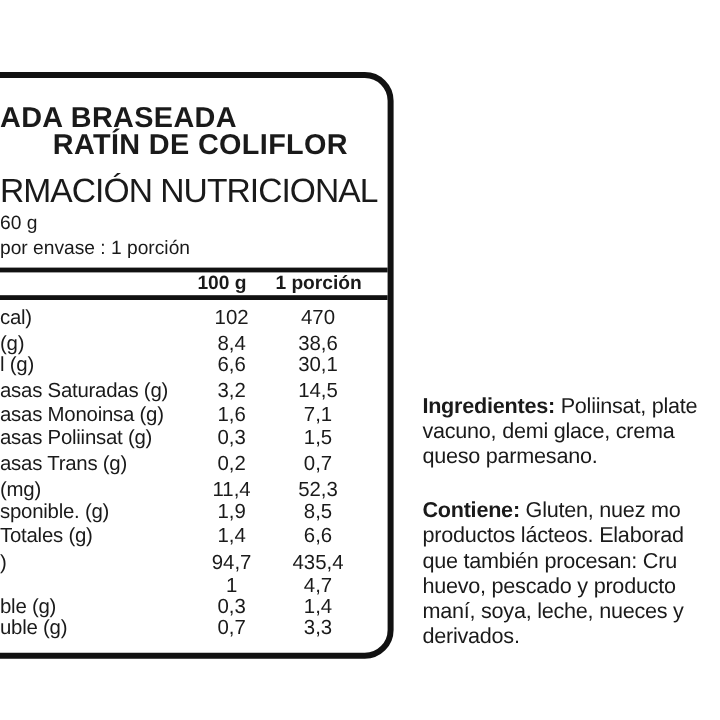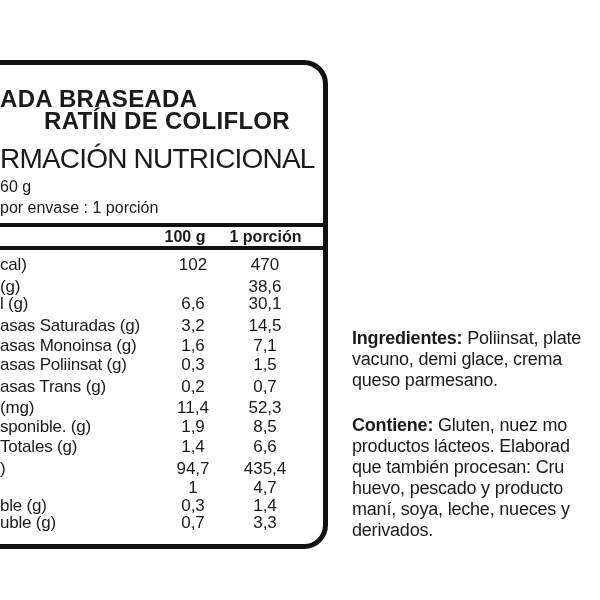--- a/index.html
+++ b/index.html
@@ -68,20 +68,21 @@
 <div id="col-head-2" class="abs col-head">1 porción</div>
 <div id="rule-bottom" class="rule"></div>
 
 <div class="row" style="top:255px">
   <span class="lbl">cal)</span>
   <span class="val v1">102</span>
   <span class="val v2">470</span>
 </div>
 <div class="row" style="top:277px">
   <span class="lbl">(g)</span>
+  <span class="val v1">8,4</span>
   <span class="val v2">38,6</span>
 </div>
 <div class="row" style="top:294px">
   <span class="lbl">l (g)</span>
   <span class="val v1">6,6</span>
   <span class="val v2">30,1</span>
 </div>
 <div class="row" style="top:316px">
   <span class="lbl">asas Saturadas (g)</span>
   <span class="val v1">3,2</span>

